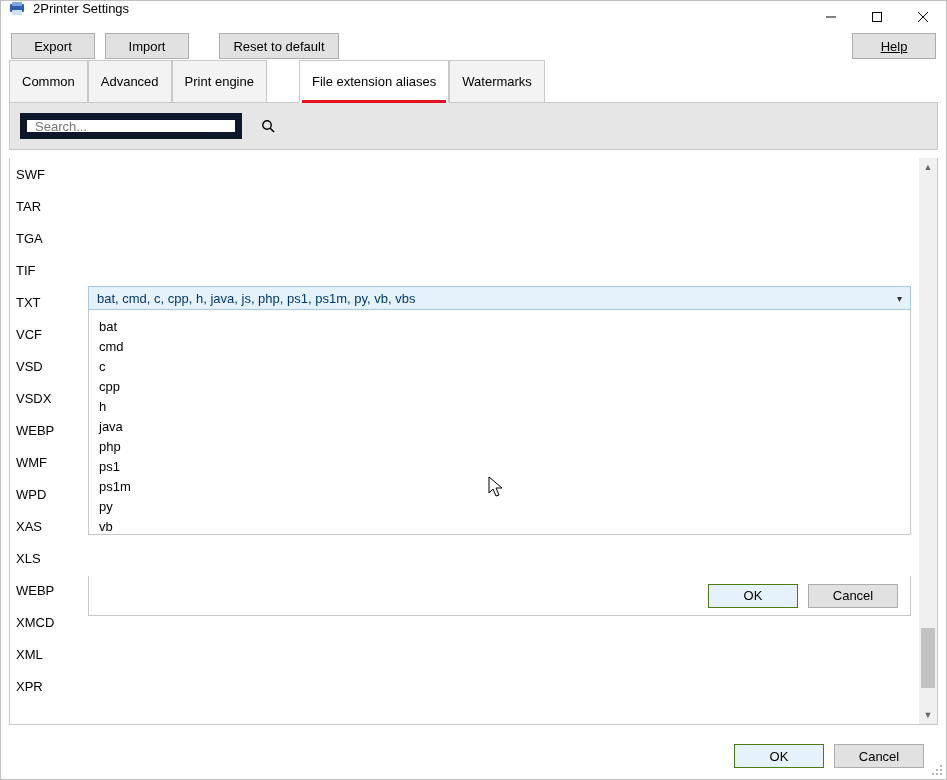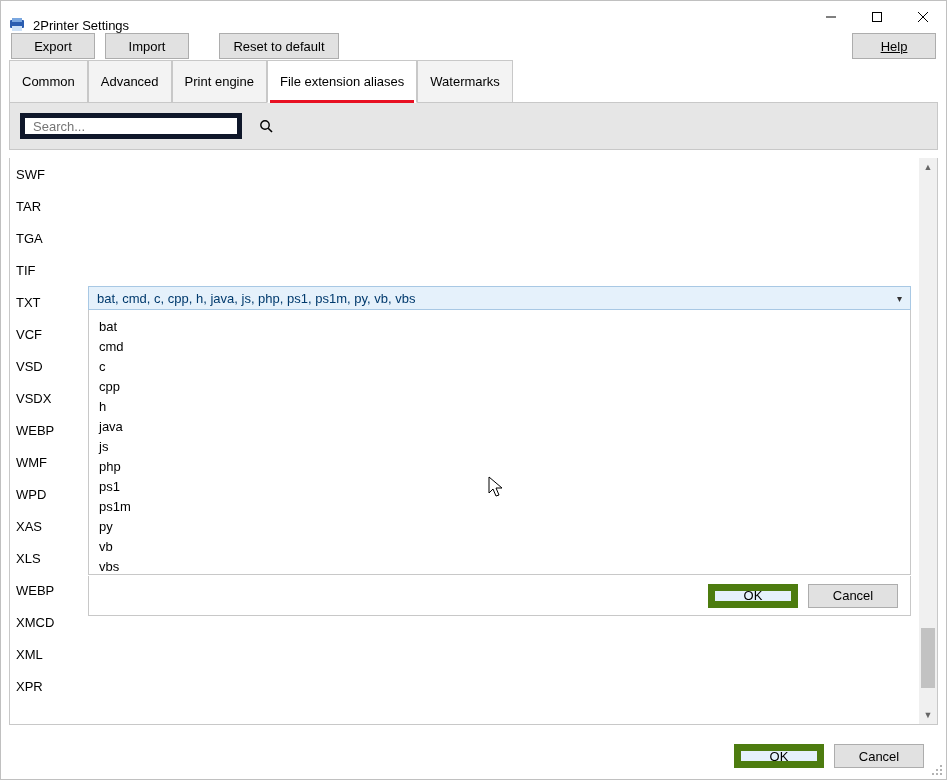--- a/index.html
+++ b/index.html
@@ -14,21 +14,21 @@
   }
   .window {
     width: 947px; height: 780px;
     border: 1px solid #c0c0c0;
     display: flex; flex-direction: column;
     background: #fff;
   }
   
   .titlebar {
     height: 32px;
-    display: flex; align-items: flex-end;
+    display: flex; align-items: flex-start;
     padding: 0 0 0 8px;
     background: #fff;
   }
   .titlebar .app-icon {
     width: 16px; height: 16px;
     margin-right: 8px;
     display:flex; align-items:center; justify-content:center;
   }
   .titlebar .title { flex: 1; font-size: 13px; }
   .titlebar .win-controls { display: flex; }
@@ -80,39 +80,40 @@
     font-size: 13px;
     margin-right: 0px;
     position: relative;
     z-index: 1;
     cursor: default;
   }
   .tab.active {
     background: #fff;
     border-bottom: 1px solid #fff;
     z-index: 2;
+    margin-left: 32px;
   }
   .tab.active .active-underline {
     position: absolute;
     left: 2px; right: 2px; bottom: -1px;
     height: 3px;
     background: #e81123;
   }
   
   .searchbar {
     background: #e6e6e6;
     border: 1px solid #c8c8c8;
     border-top: none;
     margin: 0 8px;
     padding: 10px 10px;
   }
   .search-wrap {
     width: 222px; height: 26px;
     background: #fff;
-    border: 5px solid #0f172a;
+    border: 7px solid #0f172a;
     display: flex; align-items: center;
     padding: 0 6px;
     gap: 48px;
   }
   .search-wrap input {
     flex: 1; border: none; outline: none;
     font-size: 13px; font-family: inherit;
     background: transparent;
   }
   .search-wrap .search-ico {
@@ -193,21 +194,21 @@
   }
   .btn-dialog {
     width: 90px; height: 24px;
     border: 1px solid #adadad;
     background: #e1e1e1;
     font-size: 13px;
     display: inline-flex; align-items: center; justify-content: center;
     cursor: default;
   }
   .btn-dialog.primary {
-    border: 7px solid #4d7c0f;
+    border: 1px solid #4d7c0f;
     background: #e5f1fb;
   }
   
   .vscroll {
     position: absolute;
     right: 0; top: 0; bottom: 0;
     width: 18px;
     background: #f0f0f0;
   }
   .vscroll .arrow {
@@ -385,39 +386,33 @@
         <div class="alias-item">
             <span>cpp</span>
           </div>
         <div class="alias-item">
             <span>h</span>
           </div>
         <div class="alias-item">
             <span>java</span>
           </div>
         <div class="alias-item">
-            <span>js</span>
-          </div>
-        <div class="alias-item">
             <span>php</span>
           </div>
         <div class="alias-item">
             <span>ps1</span>
           </div>
         <div class="alias-item">
             <span>ps1m</span>
           </div>
         <div class="alias-item">
             <span>py</span>
           </div>
         <div class="alias-item">
             <span>vb</span>
-          </div>
-        <div class="alias-item">
-            <span>vbs</span>
           </div>
       </div>
 
       <div class="alias-footer">
         <button class="btn-dialog primary">OK</button>
         <button class="btn-dialog">Cancel</button>
       </div>
 
       <div class="vscroll">
         <div class="arrow">▲</div>

